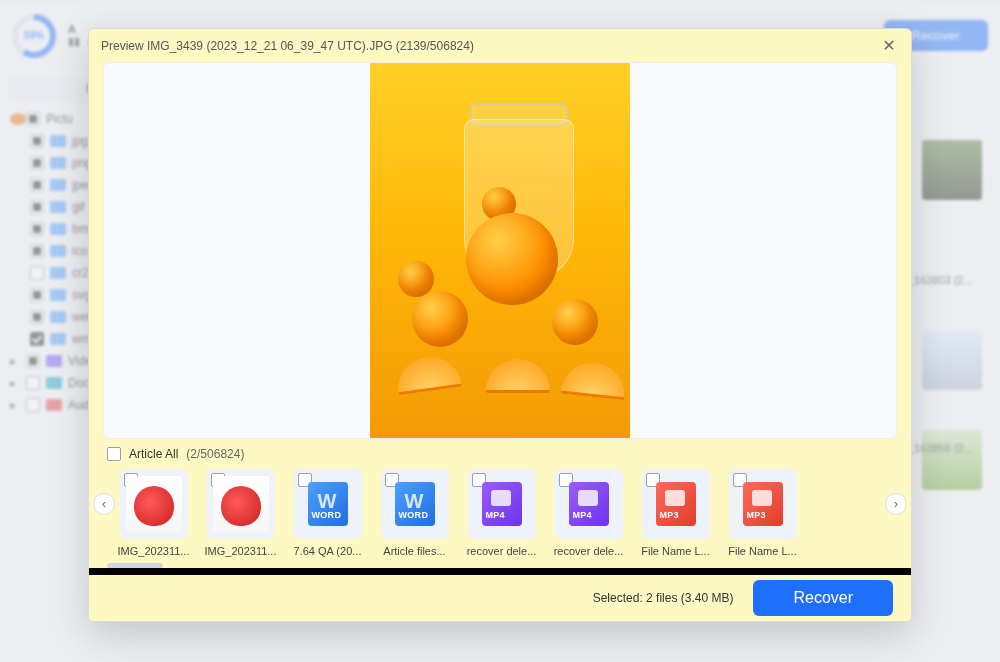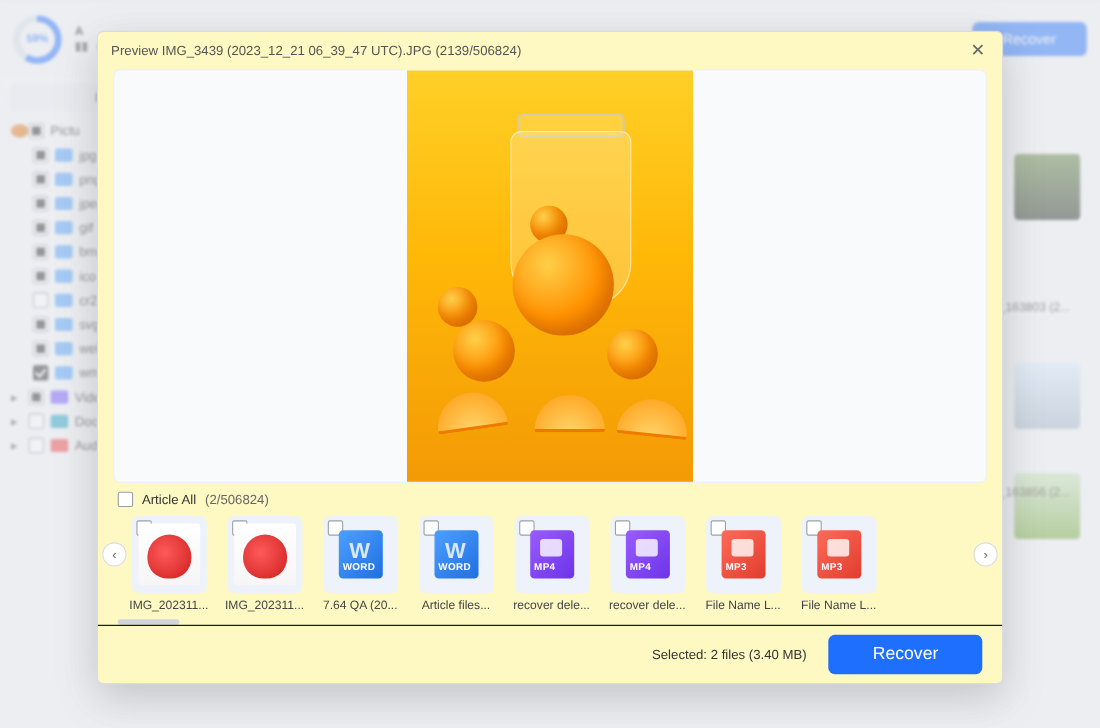--- a/index.html
+++ b/index.html
@@ -93,21 +93,21 @@
 .file-ic.mp4{ background:linear-gradient(135deg,#9a5cff,#6d34e8);}
 .file-ic.mp3{ background:linear-gradient(135deg,#ff6a5a,#e03d2d);}
 .file-ic .tag{ position:absolute; bottom:6px; left:4px; font-size:9px; color:#fff; font-weight:700; letter-spacing:0.3px;}
 .file-ic.word::after{ content:"W"; position:absolute; top:8px; left:10px; font-size:20px; font-weight:800; color:#ffffffcc;}
 .file-ic.mp4::after,.file-ic.mp3::after{ content:""; position:absolute; top:8px; left:9px; width:20px; height:16px; background:#ffffffcc; border-radius:3px;}
 .thumb-label{ font-size:11px; color:#444; width:72px; text-align:center; white-space:nowrap; overflow:hidden; text-overflow:ellipsis;}
 .car-nav{ position:absolute; top:28px; width:22px; height:22px; border-radius:50%; background:#fff; border:1px solid #d7dbe1; display:flex; align-items:center; justify-content:center; color:#666; font-size:12px;}
 .car-nav.l{ left:4px;} .car-nav.r{ right:4px;}
 .mini-scroll{ margin:2px 18px 0 18px; height:5px; width:56px; background:#d2d6dc; border-radius:3px;}
 
-.modal-footer{ margin-top:auto; height:54px; border-top:1px solid #000000; display:flex; align-items:center; justify-content:flex-end; gap:20px; padding:0 18px;}
+.modal-footer{ margin-top:auto; height:54px; border-top:7px solid #000000; display:flex; align-items:center; justify-content:flex-end; gap:20px; padding:0 18px;}
 .modal-footer .sel-text{ font-size:12px; color:#333;}
 .btn-recover{ background:#1f6fff; color:#fff; font-size:16px; padding:9px 40px; border-radius:6px; border:none;}
 </style>
 </head>
 <body>
 
 <div class="blurred">
 <div class="titlebar">
   <span class="logo">✚</span>
   <span class="appname">EaseUS Data Recovery Wizard</span>

